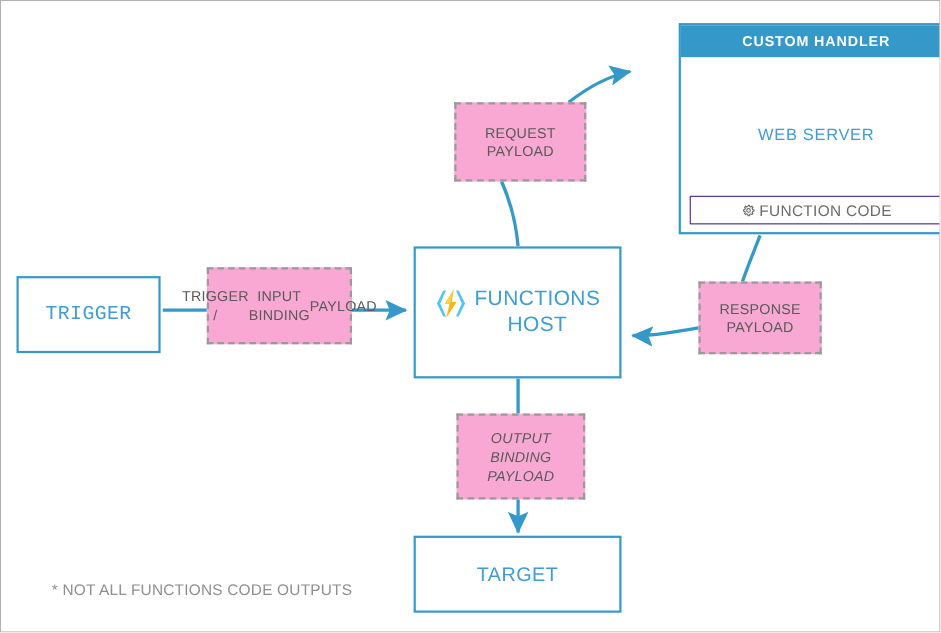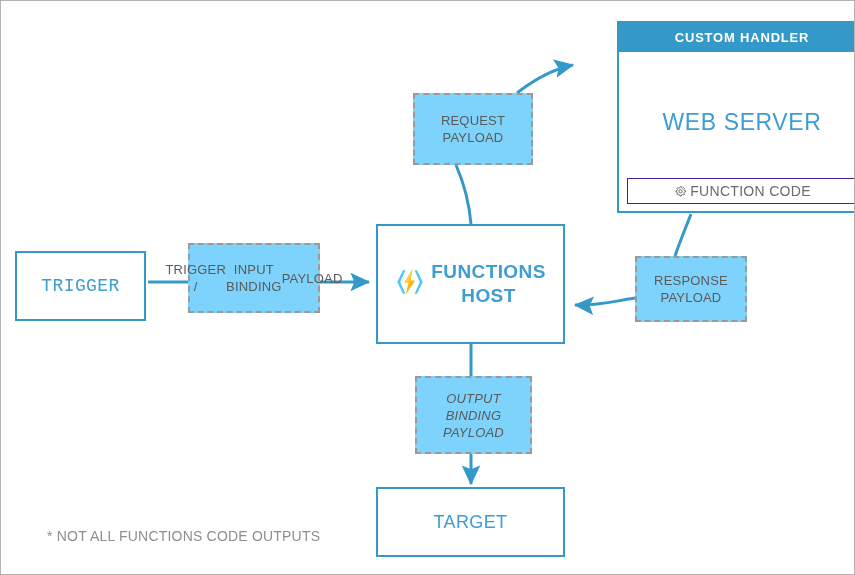--- a/index.html
+++ b/index.html
@@ -41,21 +41,21 @@
   .solid-box {
     border: 2px solid #3499c8;
     background: #ffffff;
     color: #3d9dd4;
     letter-spacing: 0.4px;
   }
 
   
   .dashed-box {
     border: 2px dashed #9a9a9a;
-    background: #7dd3fc;
+    background: #f9a8d4;
     color: #5a5a5a;
     font-size: 13px;
     line-height: 17px;
     letter-spacing: 0.2px;
   }
 
   #trigger-node {
     left: 14px;
     top: 250px;
     width: 131px;
@@ -66,24 +66,23 @@
 
   #functions-host-node {
     left: 375px;
     top: 223px;
     width: 189px;
     height: 120px;
     font-size: 19px;
   }
   .fh-inner {
     display: flex;
-    align-items: center;
+    align-items: flex-start;
     justify-content: center;
     gap: 6px;
-    font-weight: bold;
   }
   .fh-label {
     text-align: center;
     line-height: 24px;
     color: #3d9dd4;
   }
 
   #target-node {
     left: 375px;
     top: 486px;
@@ -118,21 +117,21 @@
   }
   #custom-handler-body {
     flex: 1;
     position: relative;
     display: flex;
     align-items: center;
     justify-content: center;
   }
   #web-server-label {
     color: #3d9dd4;
-    font-size: 23px;
+    font-size: 15px;
     letter-spacing: 0.6px;
     margin-bottom: 18px;
   }
   #function-code-button {
     position: absolute;
     left: 8px;
     right: 8px;
     bottom: 7px;
     height: 24px;
     border: 1px solid #4c1d95;

